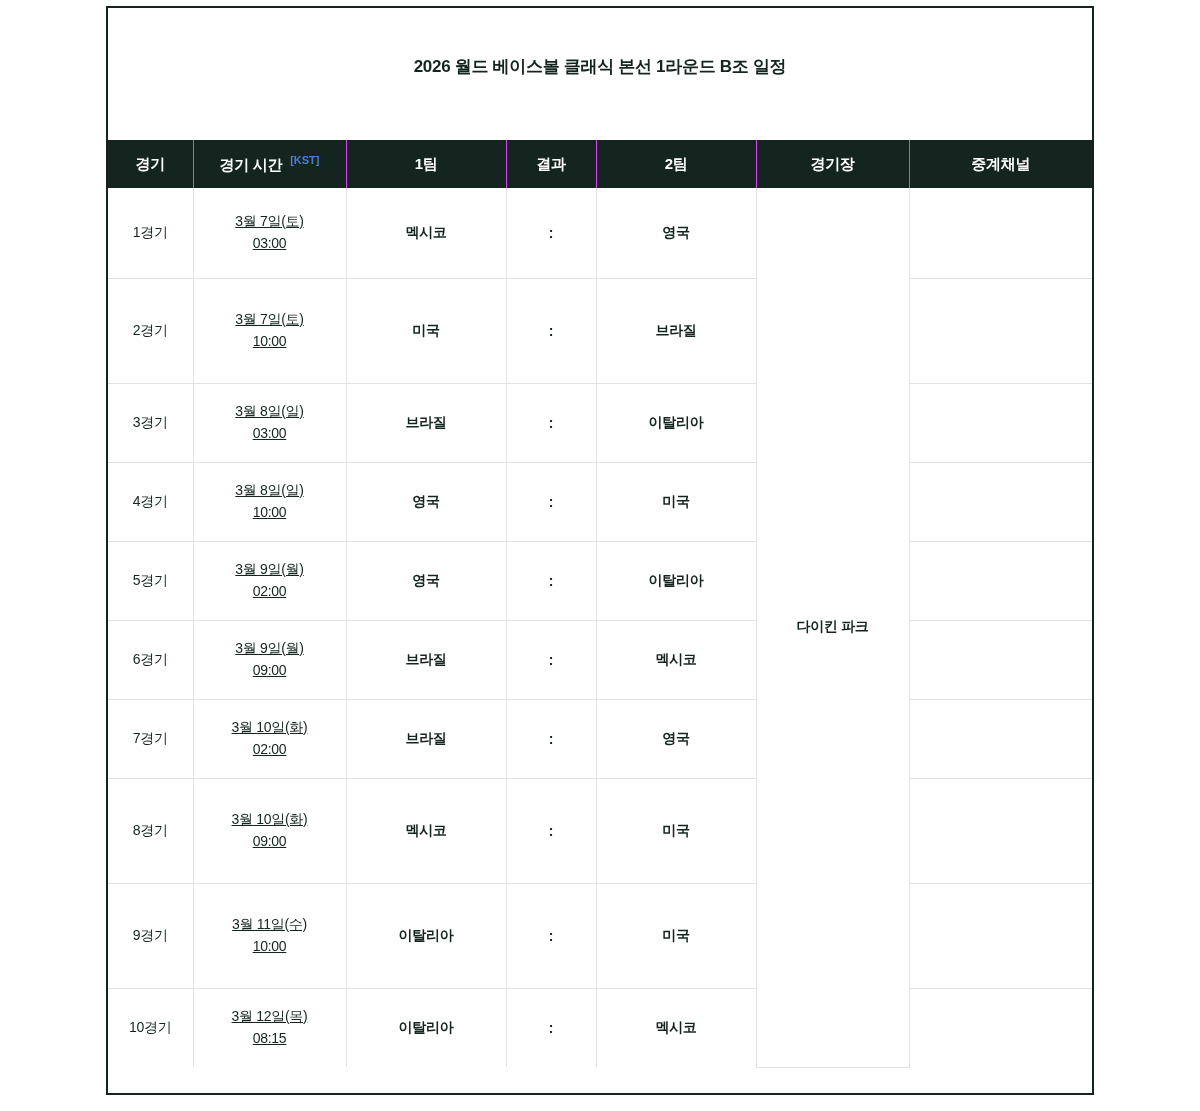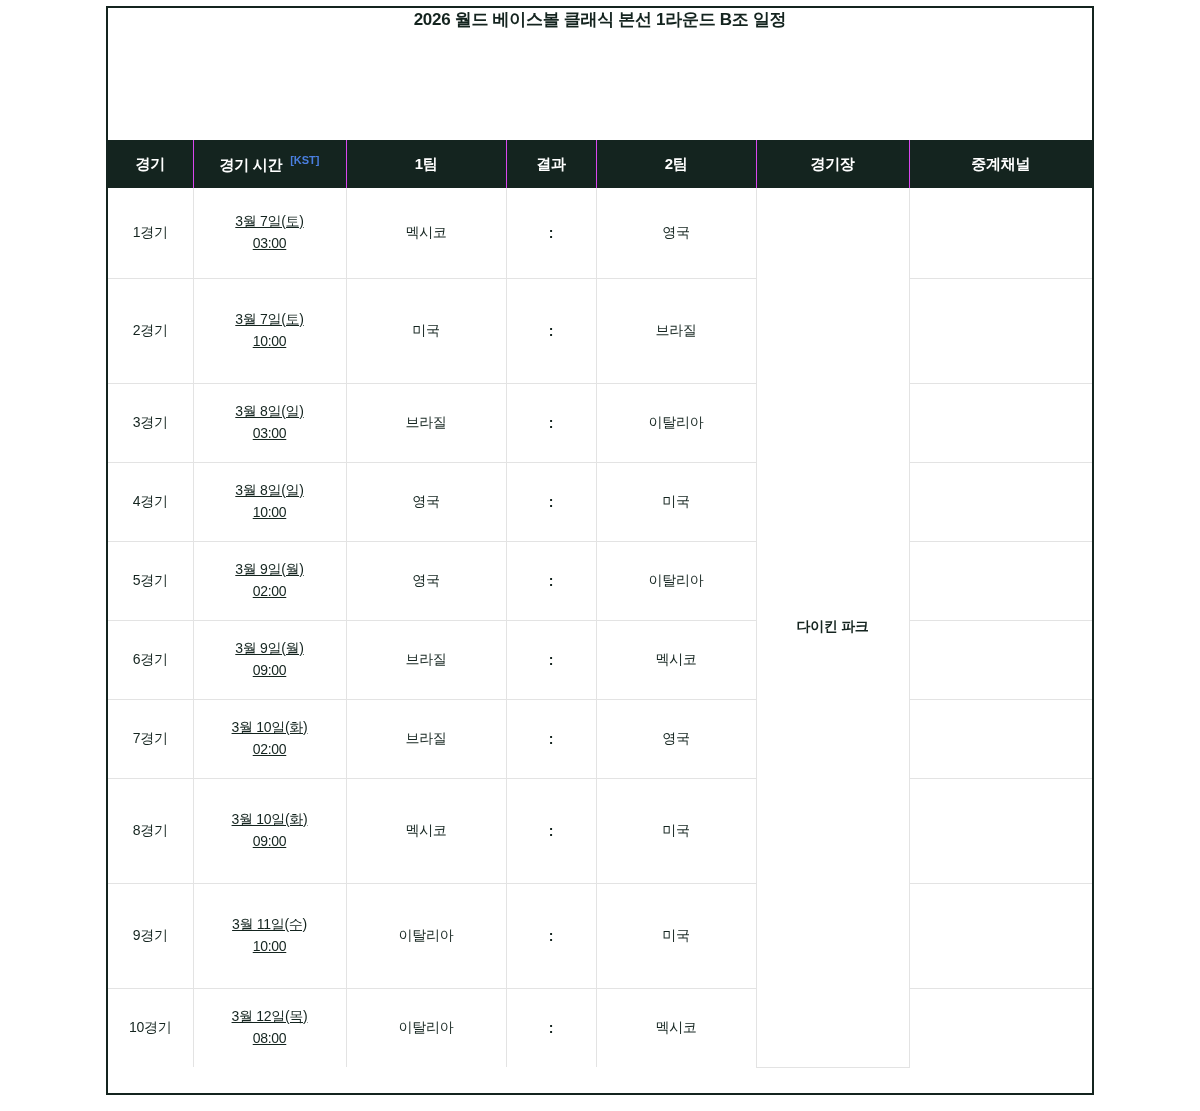--- a/index.html
+++ b/index.html
@@ -21,21 +21,21 @@
     top: 6px;
     width: 988px;
     height: 1089px;
     border: 2px solid #14241f;
     box-sizing: border-box;
     background: #ffffff;
   }
   .title-area {
     height: 132px;
     display: flex;
-    align-items: flex-start;
+    align-items: center;
     justify-content: center;
     padding-bottom: 16px;
     box-sizing: border-box;
   }
   .title-text {
     font-size: 17px;
     font-weight: bold;
     color: #14241f;
     letter-spacing: -0.3px;
   }
@@ -79,21 +79,21 @@
     color: #14241f;
     font-size: 14px;
     letter-spacing: -0.3px;
     background: #ffffff;
   }
   table.sched tbody td:last-child { border-right: none; }
   table.sched tbody tr:last-child td { border-bottom: none; }
 
   .cell-game { font-size: 14px; color: #1d1d1d; }
   .cell-time { font-size: 14px; color: #1d1d1d; line-height: 1.55; text-decoration: underline; }
-  .cell-team { font-size: 15px; font-weight: normal; color: #14241f; }
+  .cell-team { font-size: 15px; font-weight: bold; color: #14241f; }
   .cell-result { font-size: 16px; font-weight: bold; color: #14241f; }
   .cell-venue { font-size: 14px; color: #1d1d1d; font-weight: bold; }
   .cell-ch { font-size: 14px; color: #1d1d1d; }
 
   .r-h1 { height: 90px; margin-left: 32px; }
   .r-h2 { height: 105px; }
   .r-h3 { height: 79px; }
 </style>
 </head>
 <body>
@@ -195,21 +195,21 @@
         <tr class="r-h2">
           <td class="cell-game">9경기</td>
           <td class="cell-time"><span>3월 11일(수)</span><br><span>10:00</span></td>
           <td class="cell-team">이탈리아</td>
           <td class="cell-result">:</td>
           <td class="cell-team">미국</td>
           <td class="cell-ch"></td>
         </tr>
         <tr class="r-h3">
           <td class="cell-game">10경기</td>
-          <td class="cell-time"><span>3월 12일(목)</span><br><span>08:00</span></td>
+          <td class="cell-time"><span>3월 12일(목)</span><br><span>08:15</span></td>
           <td class="cell-team">이탈리아</td>
           <td class="cell-result">:</td>
           <td class="cell-team">멕시코</td>
           <td class="cell-ch"></td>
         </tr>
       </tbody>
     </table>
 
   </div>
 </div>

